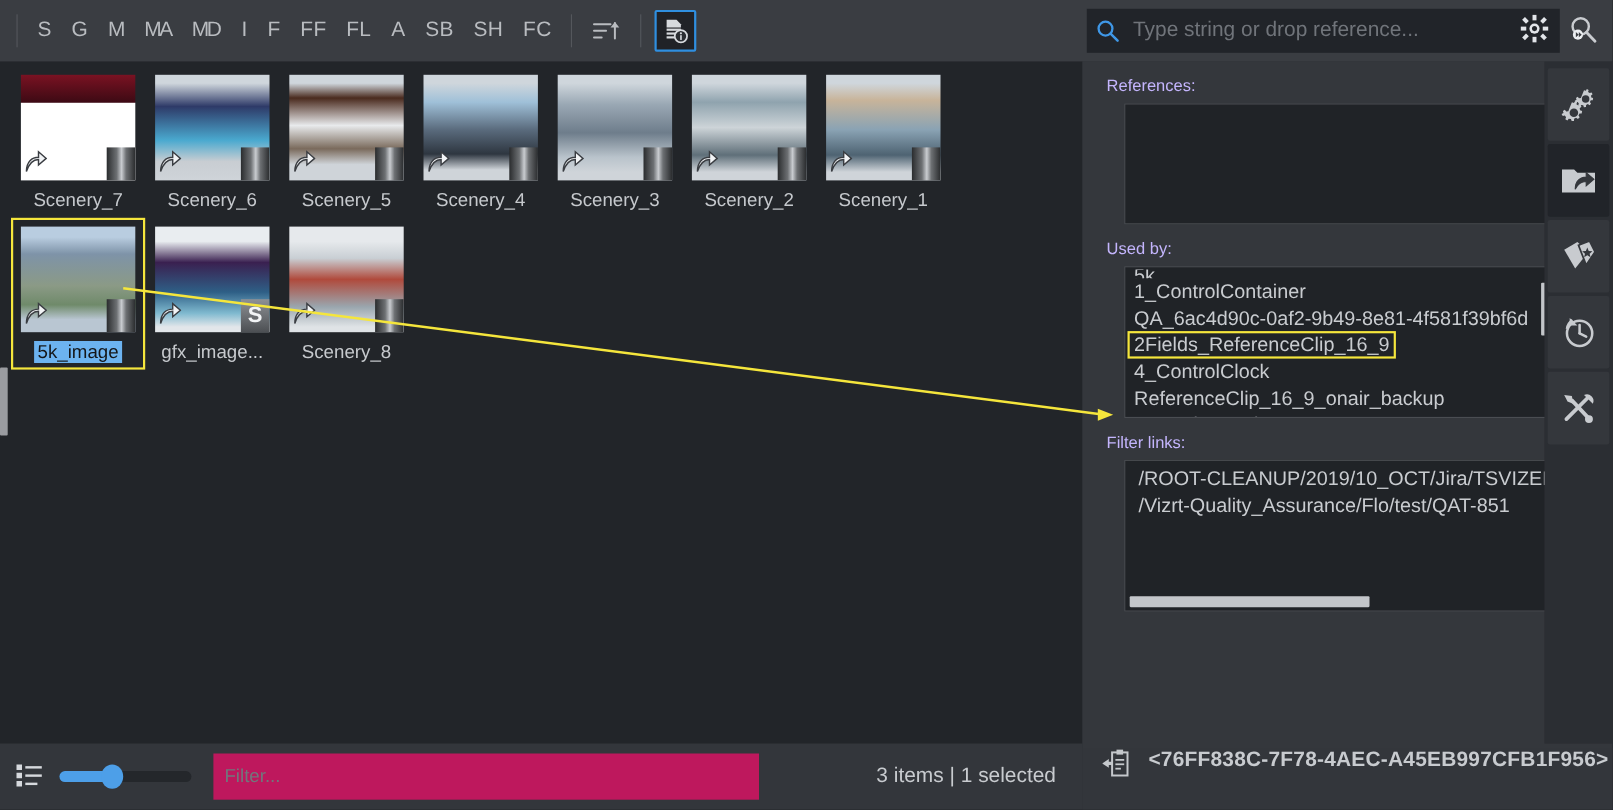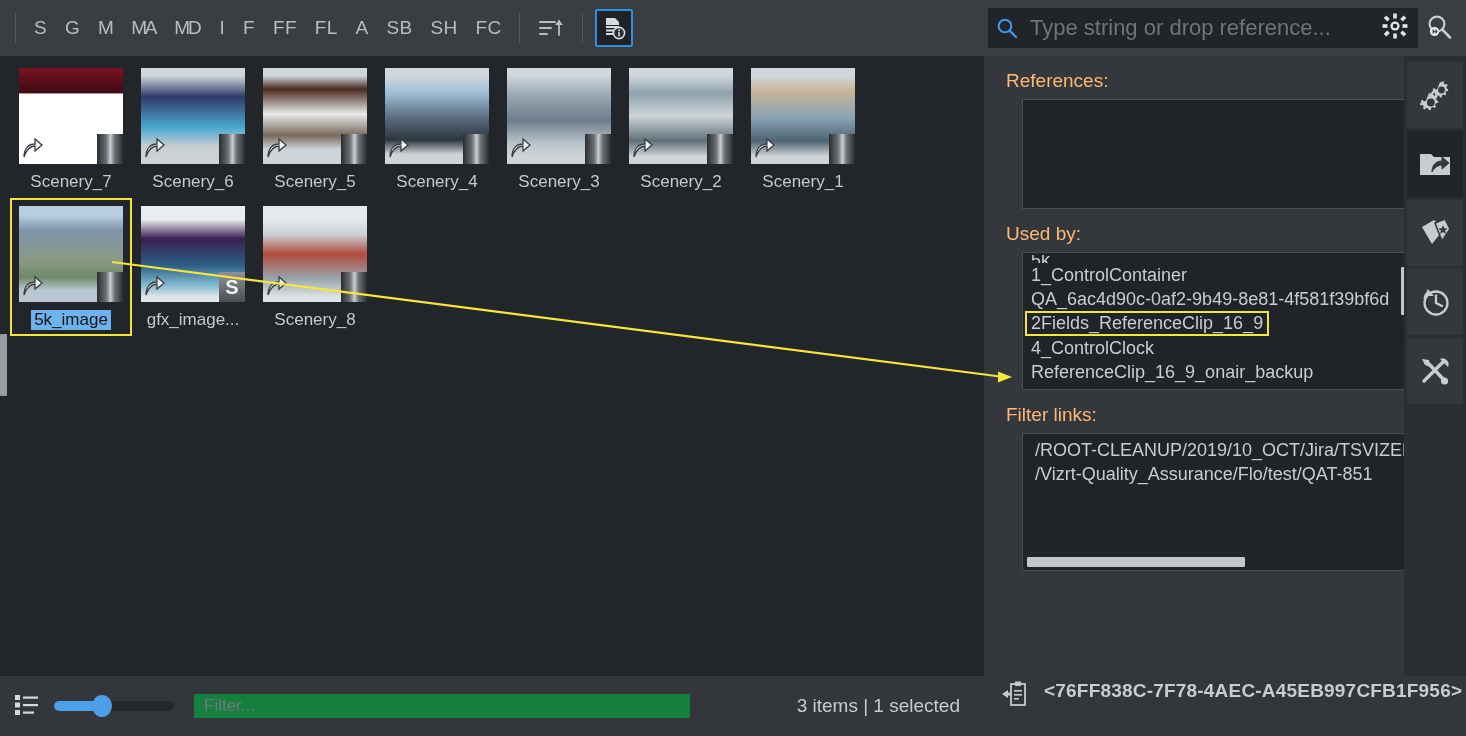--- a/index.html
+++ b/index.html
@@ -30,21 +30,21 @@
   }
   .tb-icon-btn.active { background: #202227; border: 2px solid #2f8fe0; }
 
   
   .search-wrap {
     position: absolute; left: 988px; top: 8px; width: 430px; height: 40px;
     background: #212429; display: flex; align-items: center; padding: 0 8px;
   }
   .search-input {
     flex: 1; background: transparent; border: 0; outline: none;
-    color: #fca5a5; font-size: 22px; font-family: "Liberation Sans", sans-serif;
+    color: #fca5a5; font-size: 19px; font-family: "Liberation Sans", sans-serif;
     padding-left: 12px;
   }
   .search-input::placeholder { color: #70747a; }
   .search-gear { margin-right: 2px; }
   .search-ext { position: absolute; left: 1424px; top: 12px; }
 
   
   .browser {
     position: absolute; left: 0; top: 56px; width: 984px; height: 620px;
     background: #222529;
@@ -95,33 +95,33 @@
   .slider-track {
     position: relative; width: 120px; height: 10px; background: #24272b;
     border-radius: 5px; margin-left: 14px;
   }
   .slider-fill { position: absolute; left: 0; top: 0; height: 10px; width: 46px; background: #4d9fe8; border-radius: 5px; }
   .slider-knob {
     position: absolute; left: 38px; top: -6px; width: 20px; height: 22px;
     background: #4d9fe8; border-radius: 50%;
   }
   .filter-input {
-    margin-left: 20px; width: 496px; height: 24px; background: #15803d;
+    margin-left: 20px; width: 496px; height: 42px; background: #be185d;
     border: 0; outline: none; color: #cfd2d6; font-size: 17px; padding: 0 10px;
     font-family: "Liberation Sans", sans-serif;
   }
   .filter-input::placeholder { color: #72767c; }
   .status-count { margin-left: auto; color: #c8cbcf; font-size: 19px; padding-right: 10px; }
 
   
   .right-panel {
     position: absolute; left: 984px; top: 56px; width: 482px; height: 680px;
     background: #34373c;
   }
-  .panel-label { color: #fdba74; font-size: 19px; margin: 14px 0 7px 22px; }
+  .panel-label { color: #c4b5fd; font-size: 15px; margin: 14px 0 7px 22px; }
   .panel-box {
     margin-left: 38px; width: 392px; background: #202327;
     border: 1px solid #4a4d52; position: relative; overflow: hidden;
   }
   .refs-box { height: 110px; }
   .usedby-box { height: 138px; }
   .folders-box { height: 138px; }
   .list-row {
     color: #c9ccd0; font-size: 18px; padding: 0 6px; line-height: 24px;
     white-space: nowrap;

